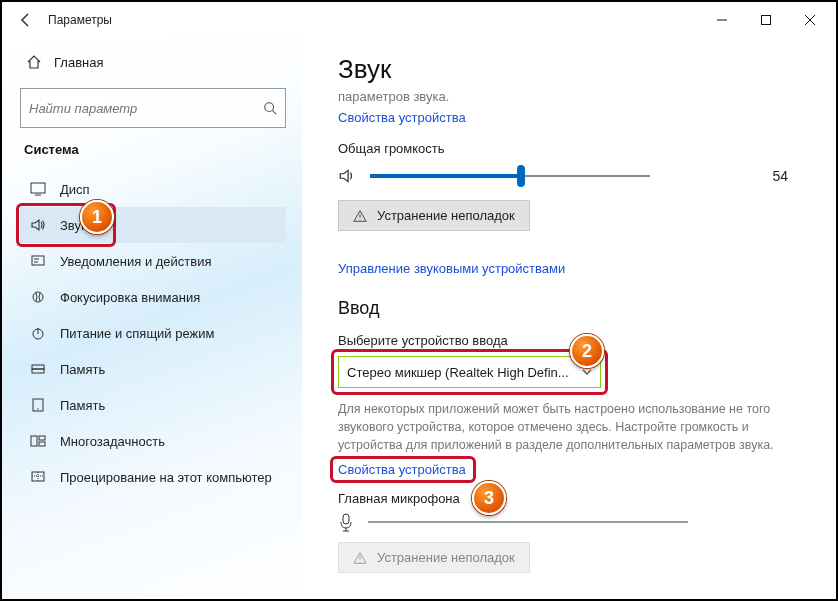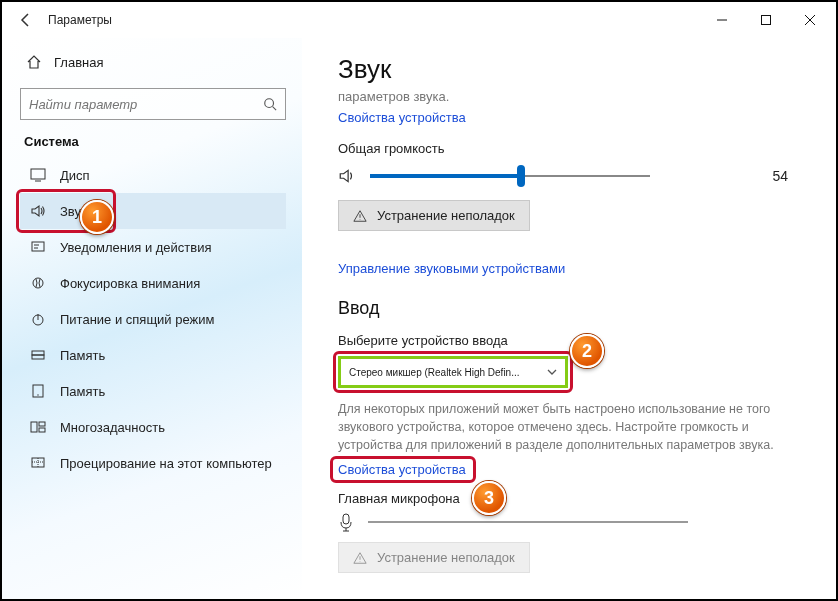--- a/index.html
+++ b/index.html
@@ -44,34 +44,34 @@
     background: linear-gradient(160deg, #ffffff 0%, #fafdff 25%, #d7eefb 50%, #f4faff 75%, #ffffff 100%);
     overflow: hidden;
   }
   .home-row {
     display: flex; align-items: center; gap: 12px;
     padding: 8px 6px;
     font-size: 13px;
   }
   .search-box {
     margin: 10px 0 14px 0;
-    height: 32px;
+    height: 40px;
     border: 1px solid #999;
     background: rgba(255,255,255,0.6);
     display: flex; align-items: center;
     padding: 0 8px;
   }
   .search-box input {
     flex: 1; border: none; background: transparent; outline: none;
     font-size: 13px; font-style: italic; color: #555; font-family: inherit;
   }
   .search-icon { color: #555; }
   .section-label {
     font-size: 13px; font-weight: 600; color: #111;
-    margin: 8px 4px 8px 4px;
+    margin: 8px 4px 14px 4px;
   }
   .nav-item {
     display: flex; align-items: center; gap: 14px;
     padding: 10px 10px;
     font-size: 13px;
     color: #222;
     border-radius: 0;
     cursor: default;
     position: relative;
   }
@@ -136,24 +136,24 @@
     background: #e2e2e2; border: 1px solid #c8c8c8;
     padding: 7px 14px; font-size: 13px; color: #222; font-family: inherit;
     margin-top: 14px;
   }
   .section-h2 {
     font-size: 18px; font-weight: 400; color: #111;
     margin-top: 22px;
   }
   .combo {
     margin-top: 8px;
-    height: 32px; width: 230px;
-    border: 3px solid #84cc16; background: #fff;
+    height: 32px; width: 263px;
+    border: 1px solid #84cc16; background: #fff;
     display: flex; align-items: center;
-    padding: 0 8px; font-size: 10px;
+    padding: 0 8px; font-size: 13px;
     justify-content: space-between;
     position: relative;
   }
   .combo .chev { color: #555; font-size: 11px; }
   .desc {
     font-size: 12.5px; color: #777; margin-top: 12px; line-height: 1.45;
     max-width: 440px;
   }
   .mic-row {
     display: flex; align-items: center; gap: 14px; margin-top: 6px;

